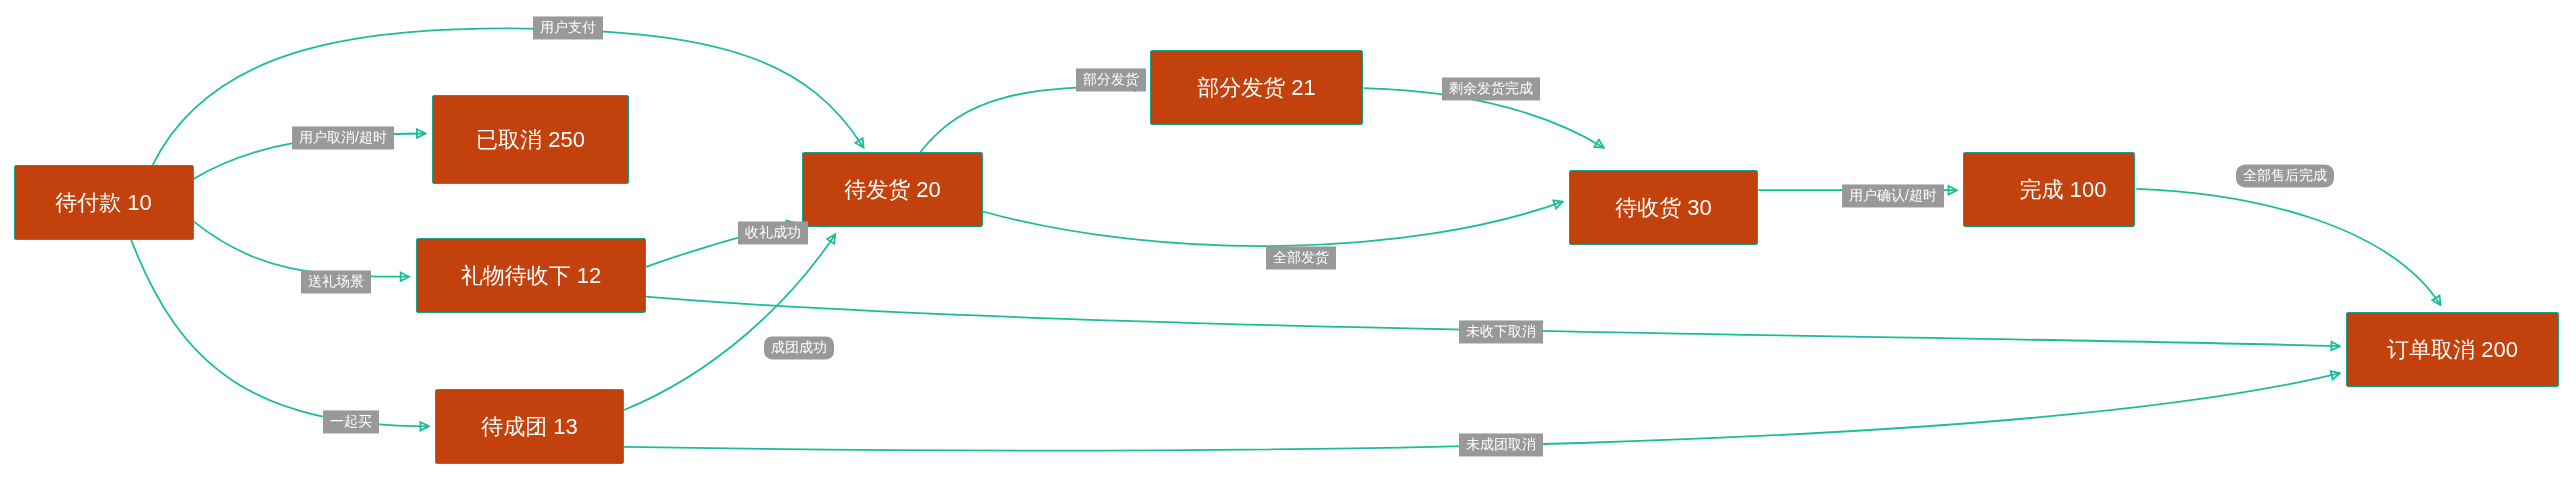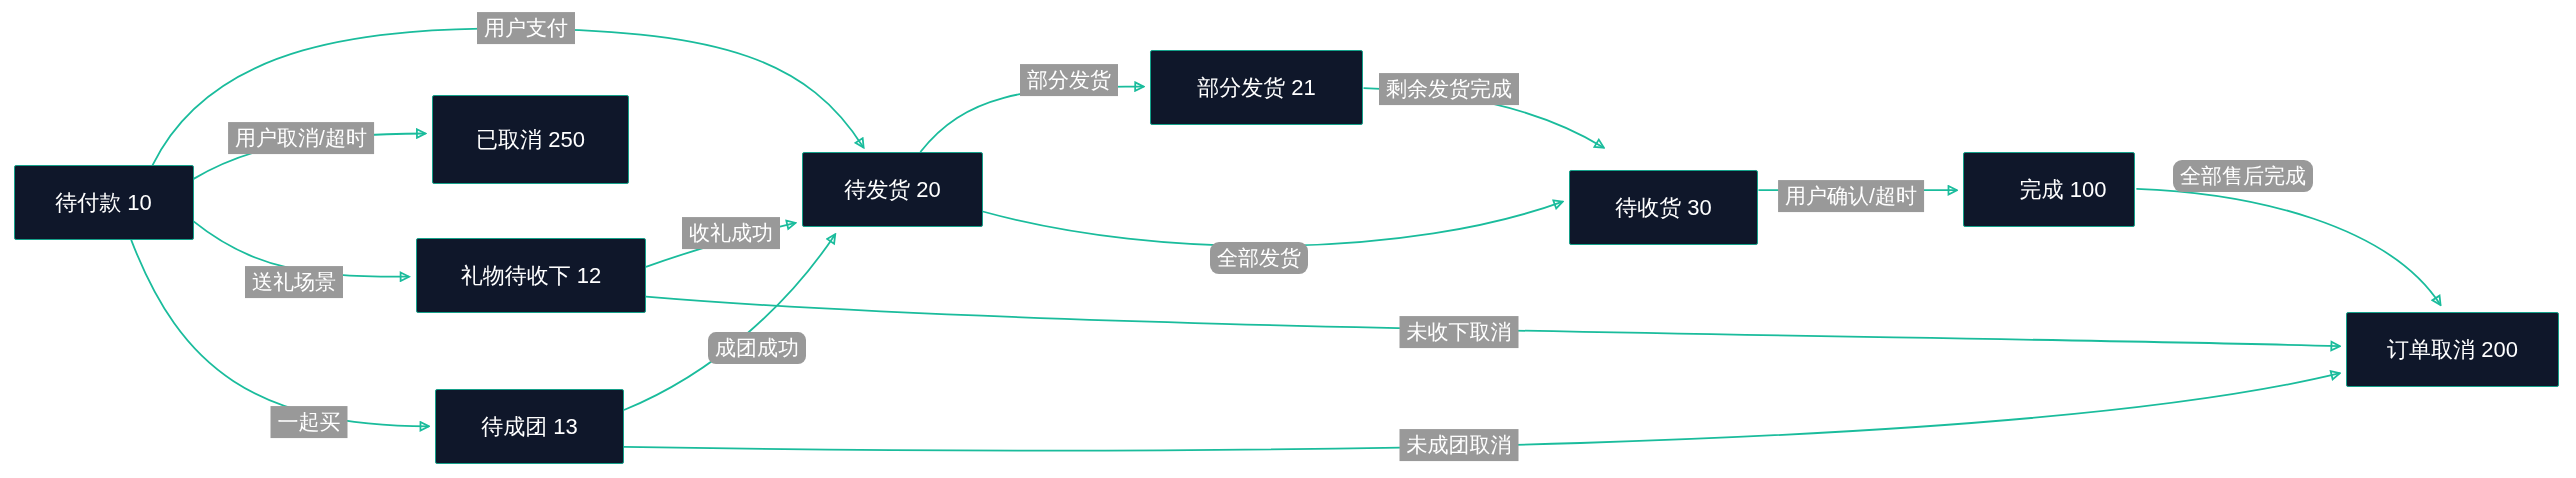--- a/index.html
+++ b/index.html
@@ -26,36 +26,37 @@
     fill: none;
     stroke: #1abc9c;
     stroke-width: 2.5;
   }
   .node {
     position: absolute;
     box-sizing: border-box;
     display: flex;
     align-items: center;
     justify-content: center;
-    background: #0f172a;
+    background: #c2410c;
     border: 1.4px solid #14a089;
     border-radius: 2.1px;
     color: #ffffff;
     font-size: 22px;
     white-space: nowrap;
   }
   .edge-label {
     position: absolute;
     transform: translate(-50%, -50%);
     background: #999999;
     color: #ffffff;
-    font-size: 21px;
+    font-size: 14px;
     line-height: 1.25;
     padding: 2.8px 7px;
     white-space: nowrap;
+    margin-left: 42px;
   }
 </style>
 </head>
 <body>
 
 <div class="canvas">
 
   <svg class="edges" viewBox="0 0 3633 675" xmlns="http://www.w3.org/2000/svg">
     <defs>
       <marker id="arrowhead" markerWidth="16" markerHeight="16" refX="14" refY="8" orient="auto" markerUnits="userSpaceOnUse">
@@ -88,20 +89,20 @@
   <div class="node" style="left:2346px; top:312px; width:213px; height:75px;">订单取消 200</div>
 
   <div class="edge-label" style="left:526px;  top:28px;">用户支付</div>
   <div class="edge-label" style="left:301px;  top:138px;">用户取消/超时</div>
   <div class="edge-label" style="left:294px;  top:282px;text-align:center;">送礼场景</div>
   <div class="edge-label" style="left:309px;  top:422px;">一起买</div>
   <div class="edge-label" style="left:731px; top:233px;">收礼成功</div>
   <div class="edge-label" style="left:757px; top:348px;border-radius:8px;">成团成功</div>
   <div class="edge-label" style="left:1069px; top:80px;">部分发货</div>
   <div class="edge-label" style="left:1449px; top:89px;">剩余发货完成</div>
-  <div class="edge-label" style="left:1259px; top:258px;border-radius:9px;">全部发货</div>
+  <div class="edge-label" style="left:1259px; top:258px;">全部发货</div>
   <div class="edge-label" style="left:1851px; top:196px;">用户确认/超时</div>
   <div class="edge-label" style="left:2243px; top:176px;border-radius:9px;">全部售后完成</div>
   <div class="edge-label" style="left:1459px; top:332px;">未收下取消</div>
   <div class="edge-label" style="left:1459px; top:445px;">未成团取消</div>
 
 </div>
 
 
 </body></html>

